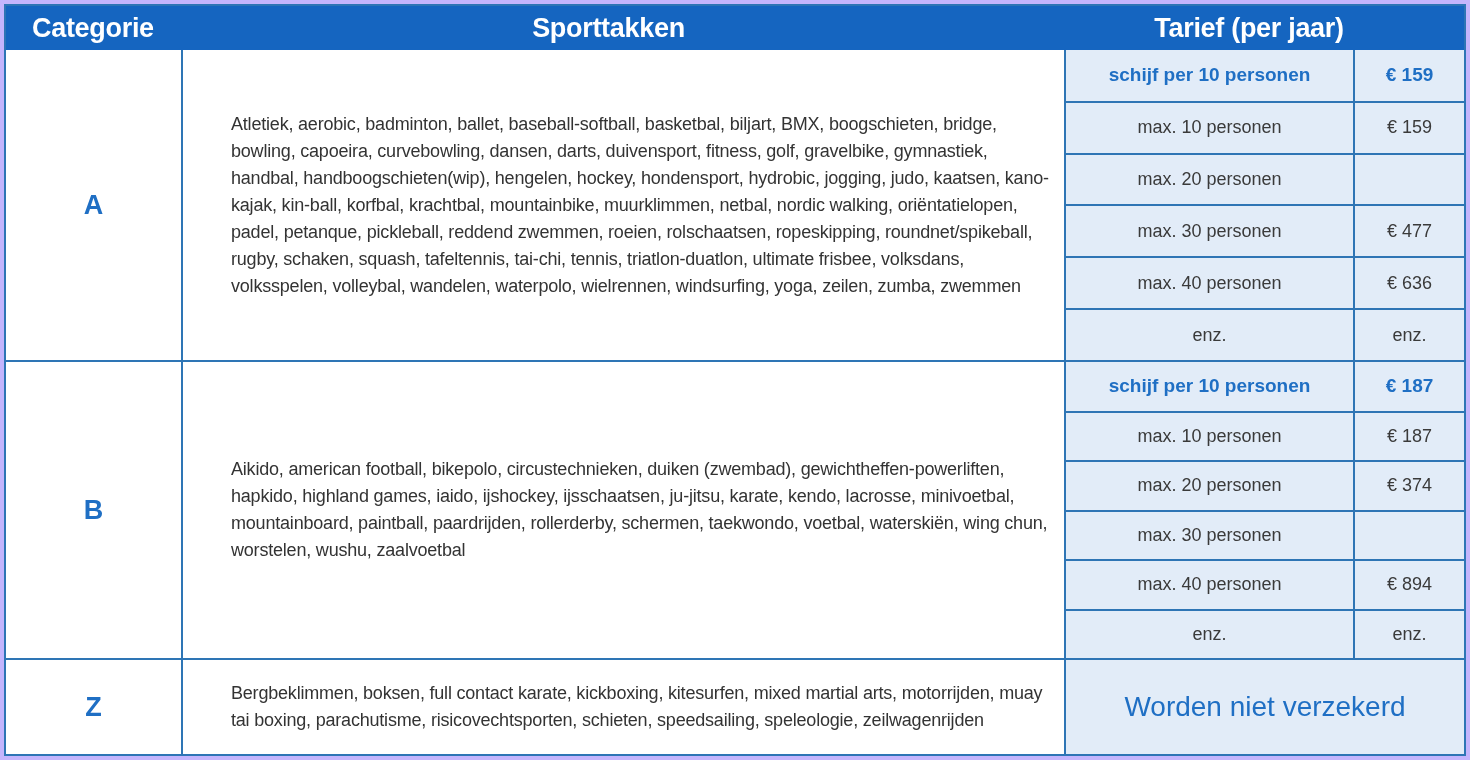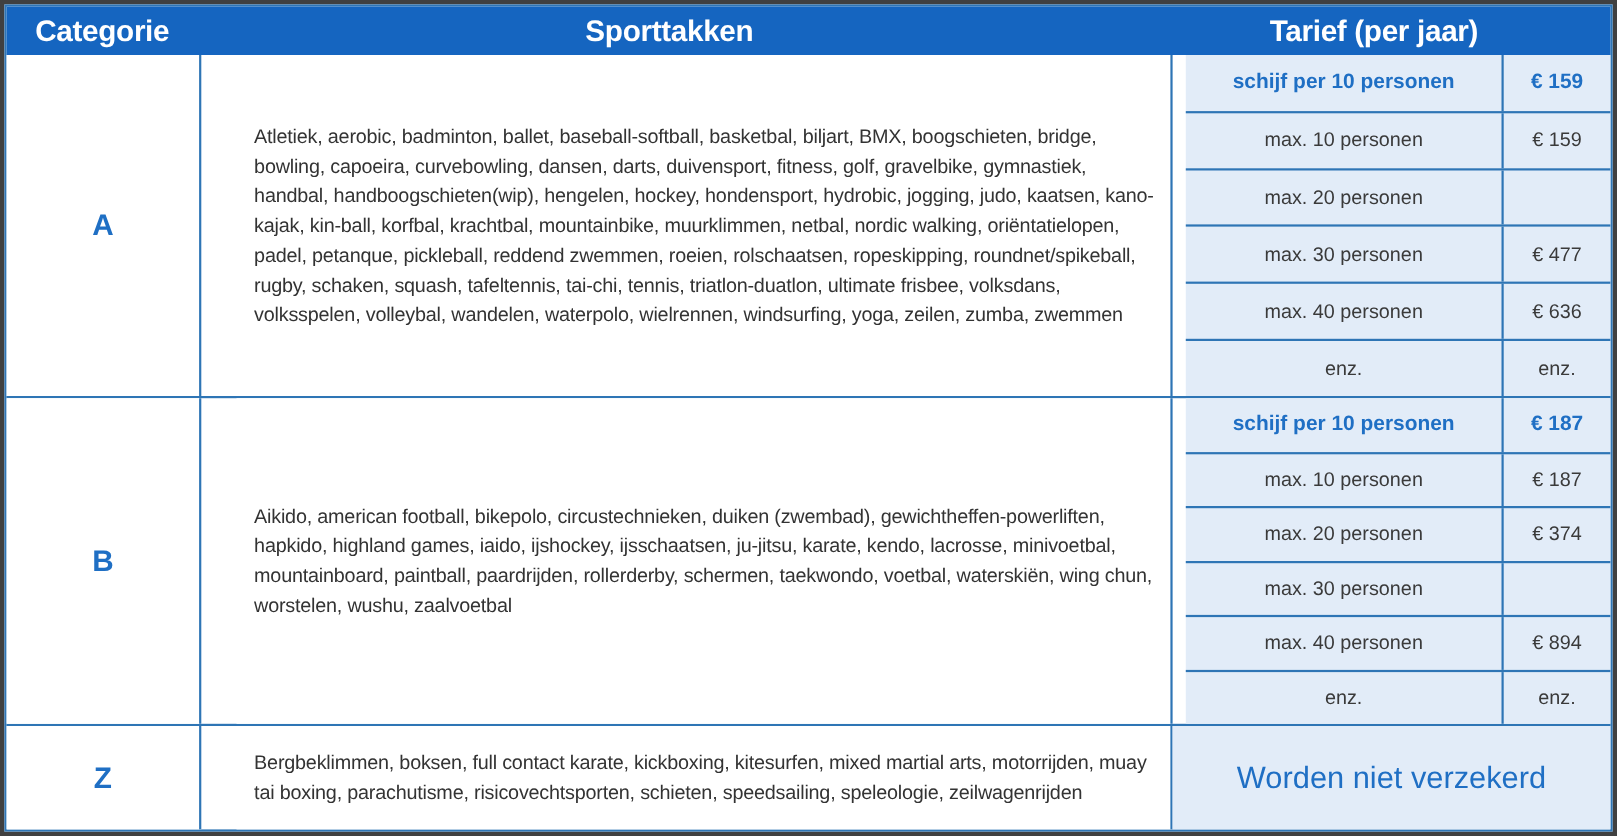--- a/index.html
+++ b/index.html
@@ -1,18 +1,18 @@
 <!DOCTYPE html>
 <html><head>
 <meta charset="utf-8">
 <style>
   html,body{margin:0;padding:0;background:#ffffff;}
   *{box-sizing:border-box;}
   body{font-family:"Liberation Sans", sans-serif;color:#2b2b2b;}
-  .page{width:1470px;height:760px;background:#404040;padding:4px;}
+  .page{width:1470px;height:760px;background:#c4b5fd;padding:4px;}
   .pricing-table{
     width:1462px;height:752px;
     border:2px solid #2e75b5;
     display:flex;flex-direction:column;
     background:#ffffff;
   }
   
   .thead{
     height:44px;flex:0 0 44px;background:#1565c0;color:#ffffff;
     display:flex;align-items:center;font-weight:700;font-size:27px;
@@ -31,21 +31,21 @@
     flex:0 0 177px;border-right:2px solid #2e75b5;
     display:flex;align-items:center;justify-content:center;
     color:#1f6fc4;font-size:27px;font-weight:600;background:#ffffff;
   }
   .sports-cell{
     flex:0 0 851px;border-right:2px solid #2e75b5;background:#ffffff;
     padding:8px 14px 8px 16px;display:flex;align-items:center;
     font-size:18px;line-height:1.5;color:#333333;letter-spacing:-0.2px;margin-left:32px;
   }
   
-  .tariff-block{flex:1 1 auto;display:flex;flex-direction:column;background:#e2ecf8;margin-left:12px;}
+  .tariff-block{flex:1 1 auto;display:flex;flex-direction:column;background:#e2ecf8;}
   .tariff-row{
     flex:1 1 auto;display:flex;border-bottom:2px solid #2e75b5;
     font-size:18px;color:#3a3a3a;
   }
   .tariff-row:last-child{border-bottom:none;}
   .tariff-label{
     flex:0 0 289px;border-right:2px solid #2e75b5;
     display:flex;align-items:center;justify-content:center;text-align:center;
   }
   .tariff-price{flex:1 1 auto;display:flex;align-items:center;justify-content:center;}

